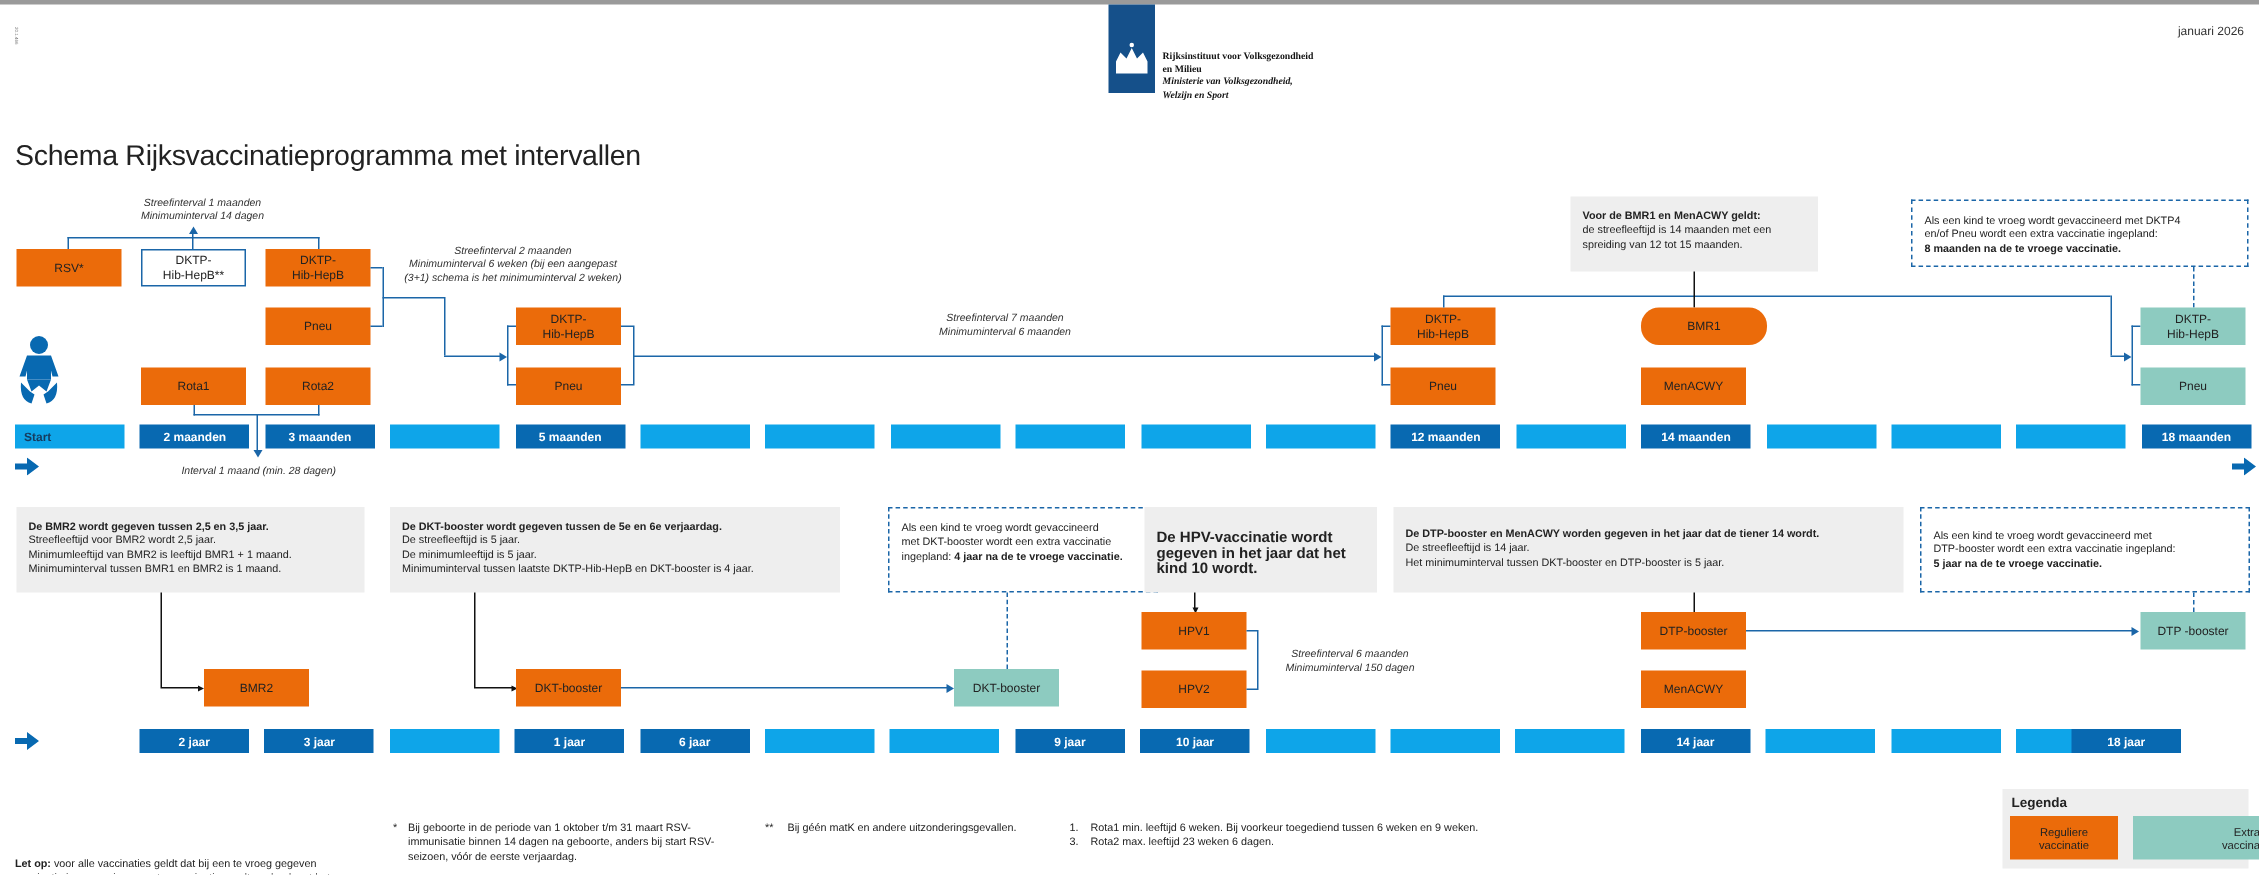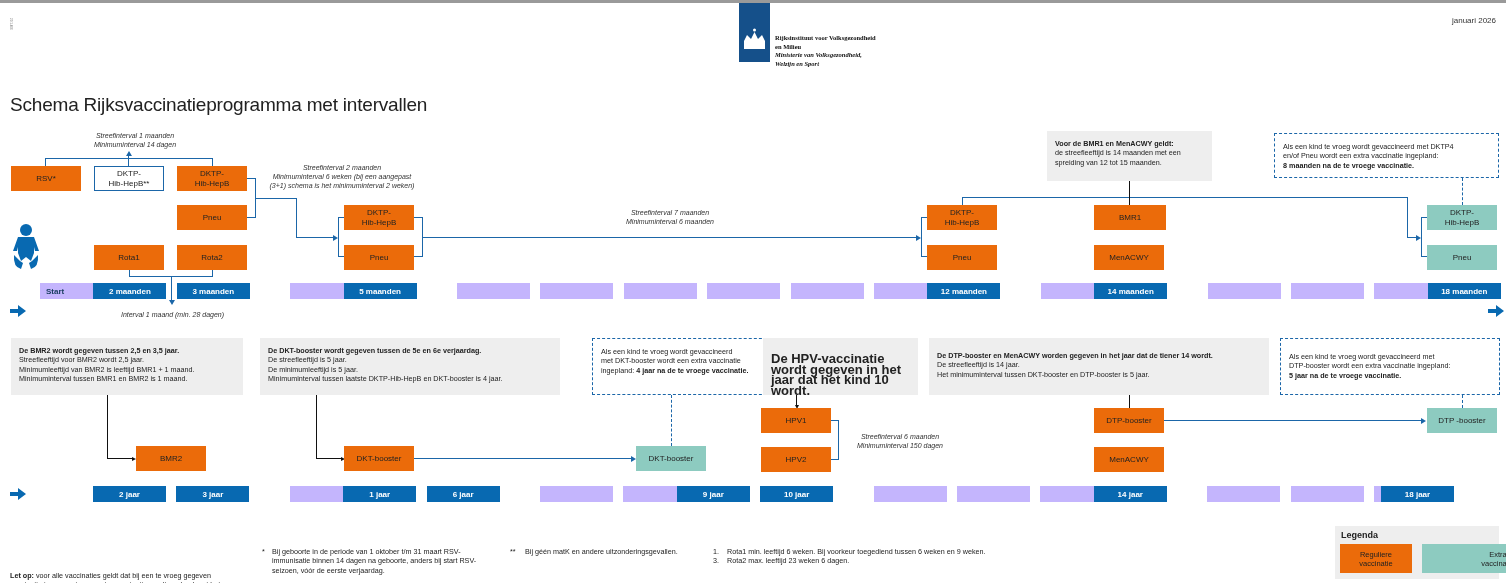--- a/index.html
+++ b/index.html
@@ -16,21 +16,21 @@
     .logo-text .l3, .logo-text .l4 { font-style: italic; }
     .date { position: absolute; right: 10px; top: 16px; font-size: 8px; color: #333; }
     .title { position: absolute; left: 10px; top: 94px; font-size: 19px; color: #222; letter-spacing: -0.2px; }
 
     .vbox { position: absolute; display: flex; align-items: center; justify-content: center; text-align: center; font-size: 8px; line-height: 10px; color: #222; }
     .reg { background: #eb6b0a; }
     .extra { background: #8dcbc0; }
     .outline { background: #fff; border: 1.3px solid #1b66a8; box-sizing: border-box; }
 
     .slot { position: absolute; height: 16px; width: 73px; display: flex; align-items: center; justify-content: center; font-size: 8px; font-weight: bold; color: #fff; }
-    .slot.light { background: #c4b5fd; margin-left: 30px; }
+    .slot.light { background: #0ea5e9; }
     .slot.dark { background: #0869b1; }
     .slot.start { justify-content: flex-start; padding-left: 6px; box-sizing: border-box; color: #163b5e; }
     .interval { position: absolute; font-size: 7px; line-height: 9px; font-style: italic; color: #333; text-align: center; }
     .gray-box { position: absolute; background: #eeeeee; box-sizing: border-box; padding: 8px 8px; font-size: 7.2px; line-height: 9.4px; color: #222; }
     .dash-box { position: absolute; border: 1.2px dashed #1b66a8; box-sizing: border-box; padding: 8px 8px; font-size: 7.2px; line-height: 9.4px; color: #222; background: #fff; }
 
     .line { position: absolute; background: #1b66a8; }
     .bline { position: absolute; background: #111; }
     .dline { position: absolute; border-left: 1.2px dashed #1b66a8; width: 0; }
 
@@ -133,21 +133,21 @@
 <div class="line" style="left:1407px; top:197px; width:1.3px; height:40px;"></div>
 <div class="line" style="left:1407px; top:237px; width:10px; height:1.3px;"></div>
 <div class="arrow-r" style="left:1416px; top:234.5px;"></div>
 
 <div class="gray-box" style="left:1047px; top:131px; width:165px; height:50px;">
   <div style="font-weight:bold;">Voor de BMR1 en MenACWY geldt:</div>
   <div>de streefleeftijd is 14 maanden met een</div>
   <div>spreiding van 12 tot 15 maanden.</div>
 </div>
 <div class="bline" style="left:1129px; top:181px; width:1.3px; height:24px;"></div>
-<div class="vbox reg" style="left:1094px; top:205px; width:72px; height:25px;">BMR1</div>
+<div class="vbox reg" style="left:1094px; top:205px; width:84px; height:25px;border-radius:12px;">BMR1</div>
 <div class="vbox reg" style="left:1094px; top:245px; width:70px; height:25px;">MenACWY</div>
 
 <div class="dash-box" style="left:1274px; top:133px; width:225px; height:45px;">
   <div>Als een kind te vroeg wordt gevaccineerd met DKTP4</div>
   <div>en/of Pneu wordt een extra vaccinatie ingepland:</div>
   <div style="font-weight:bold;">8 maanden na de te vroege vaccinatie.</div>
 </div>
 <div class="dline" style="left:1462px; top:178px; height:27px;"></div>
 <div class="line" style="left:1421px; top:217px; width:1.3px; height:40px;"></div>
 <div class="line" style="left:1421px; top:217px; width:6px; height:1.3px;"></div>
@@ -209,21 +209,21 @@
   <div style="font-weight:bold;">De DKT-booster wordt gegeven tussen de 5e en 6e verjaardag.</div>
   <div>De streefleeftijd is 5 jaar.</div>
   <div>De minimumleeftijd is 5 jaar.</div>
   <div>Minimuminterval tussen laatste DKTP-Hib-HepB en DKT-booster is 4 jaar.</div>
 </div>
 <div class="dash-box" style="left:592px; top:338px; width:180px; height:57px;">
   <div>Als een kind te vroeg wordt gevaccineerd</div>
   <div>met DKT-booster wordt een extra vaccinatie</div>
   <div><span>ingepland: </span><b>4 jaar na de te vroege vaccinatie.</b></div>
 </div>
-<div class="gray-box" style="left:763px; top:338px; width:155px; height:57px; padding-top:16px; font-size:13px; line-height:10.5px;">
+<div class="gray-box" style="left:763px; top:338px; width:155px; height:57px; padding-top:16px; font-size:10px; line-height:10.5px;">
   <div style="font-weight:bold;">De HPV-vaccinatie wordt gegeven in het jaar dat het kind 10 wordt.</div>
 </div>
 <div class="gray-box" style="left:929px; top:338px; width:340px; height:57px; padding-top:13px;">
   <div style="font-weight:bold;">De DTP-booster en MenACWY worden gegeven in het jaar dat de tiener 14 wordt.</div>
   <div>De streefleeftijd is 14 jaar.</div>
   <div>Het minimuminterval tussen DKT-booster en DTP-booster is 5 jaar.</div>
 </div>
 <div class="dash-box" style="left:1280px; top:338px; width:220px; height:57px; padding-top:13px;">
   <div>Als een kind te vroeg wordt gevaccineerd met</div>
   <div>DTP-booster wordt een extra vaccinatie ingepland:</div>

